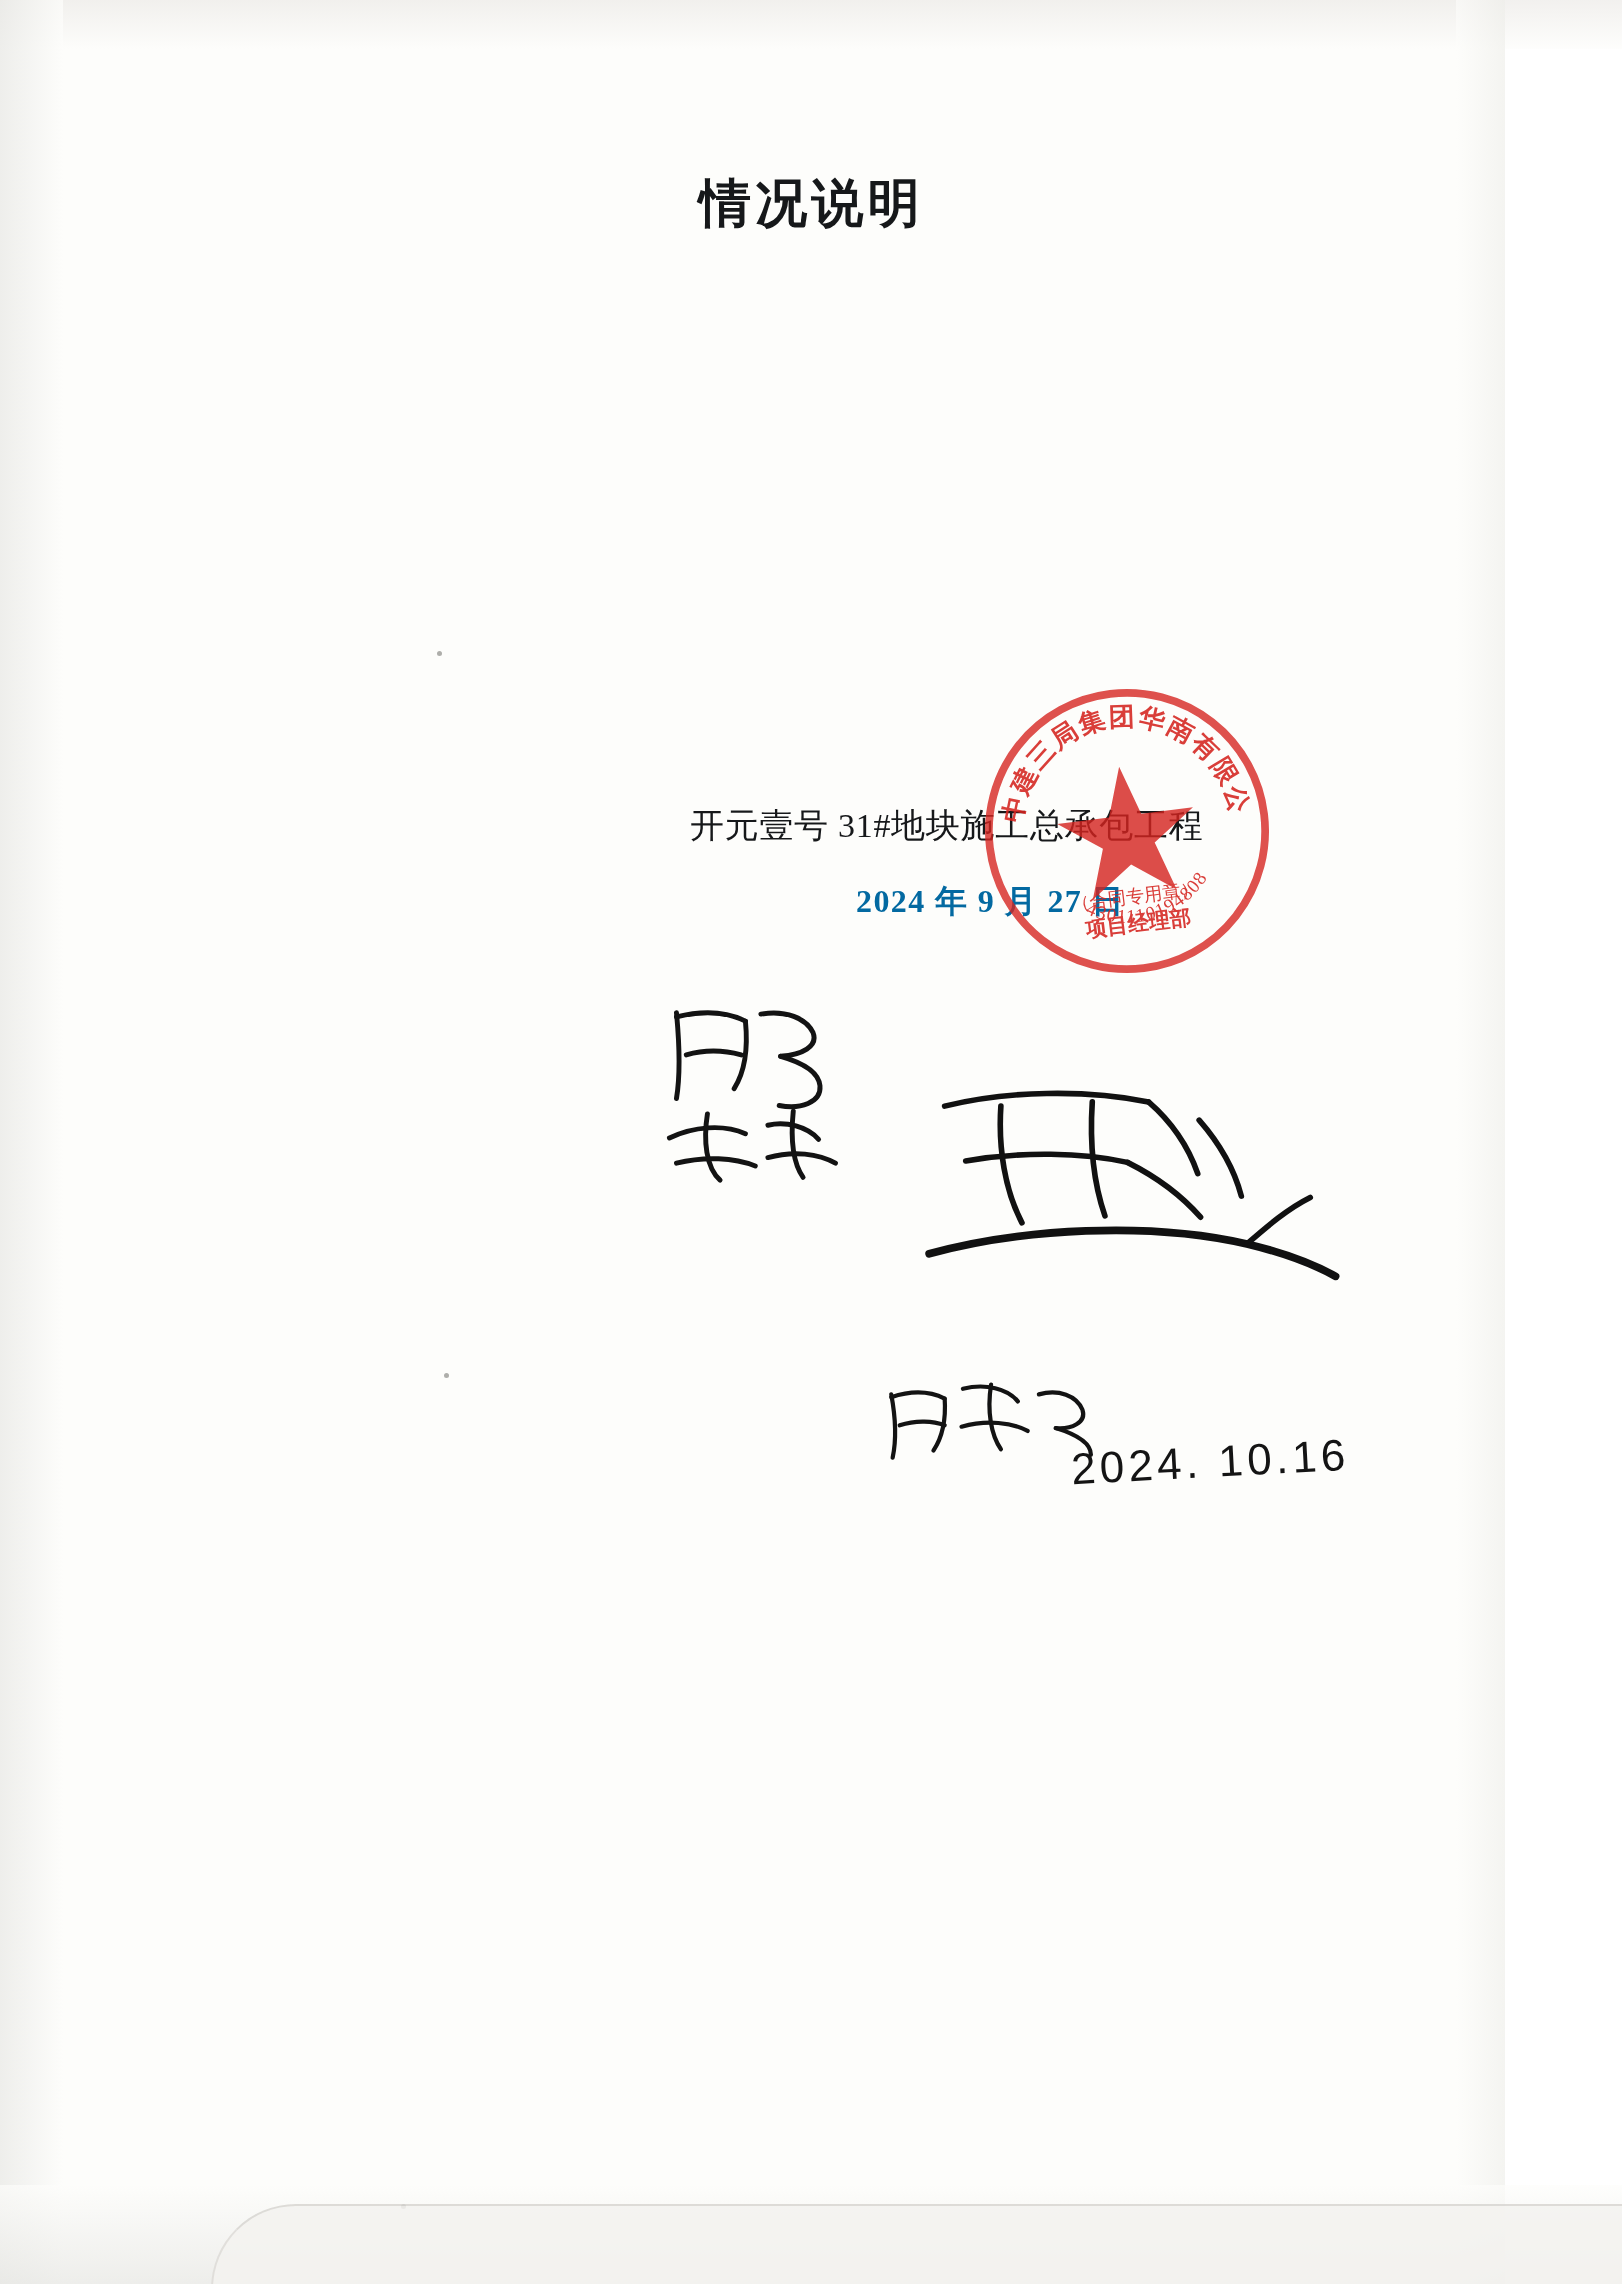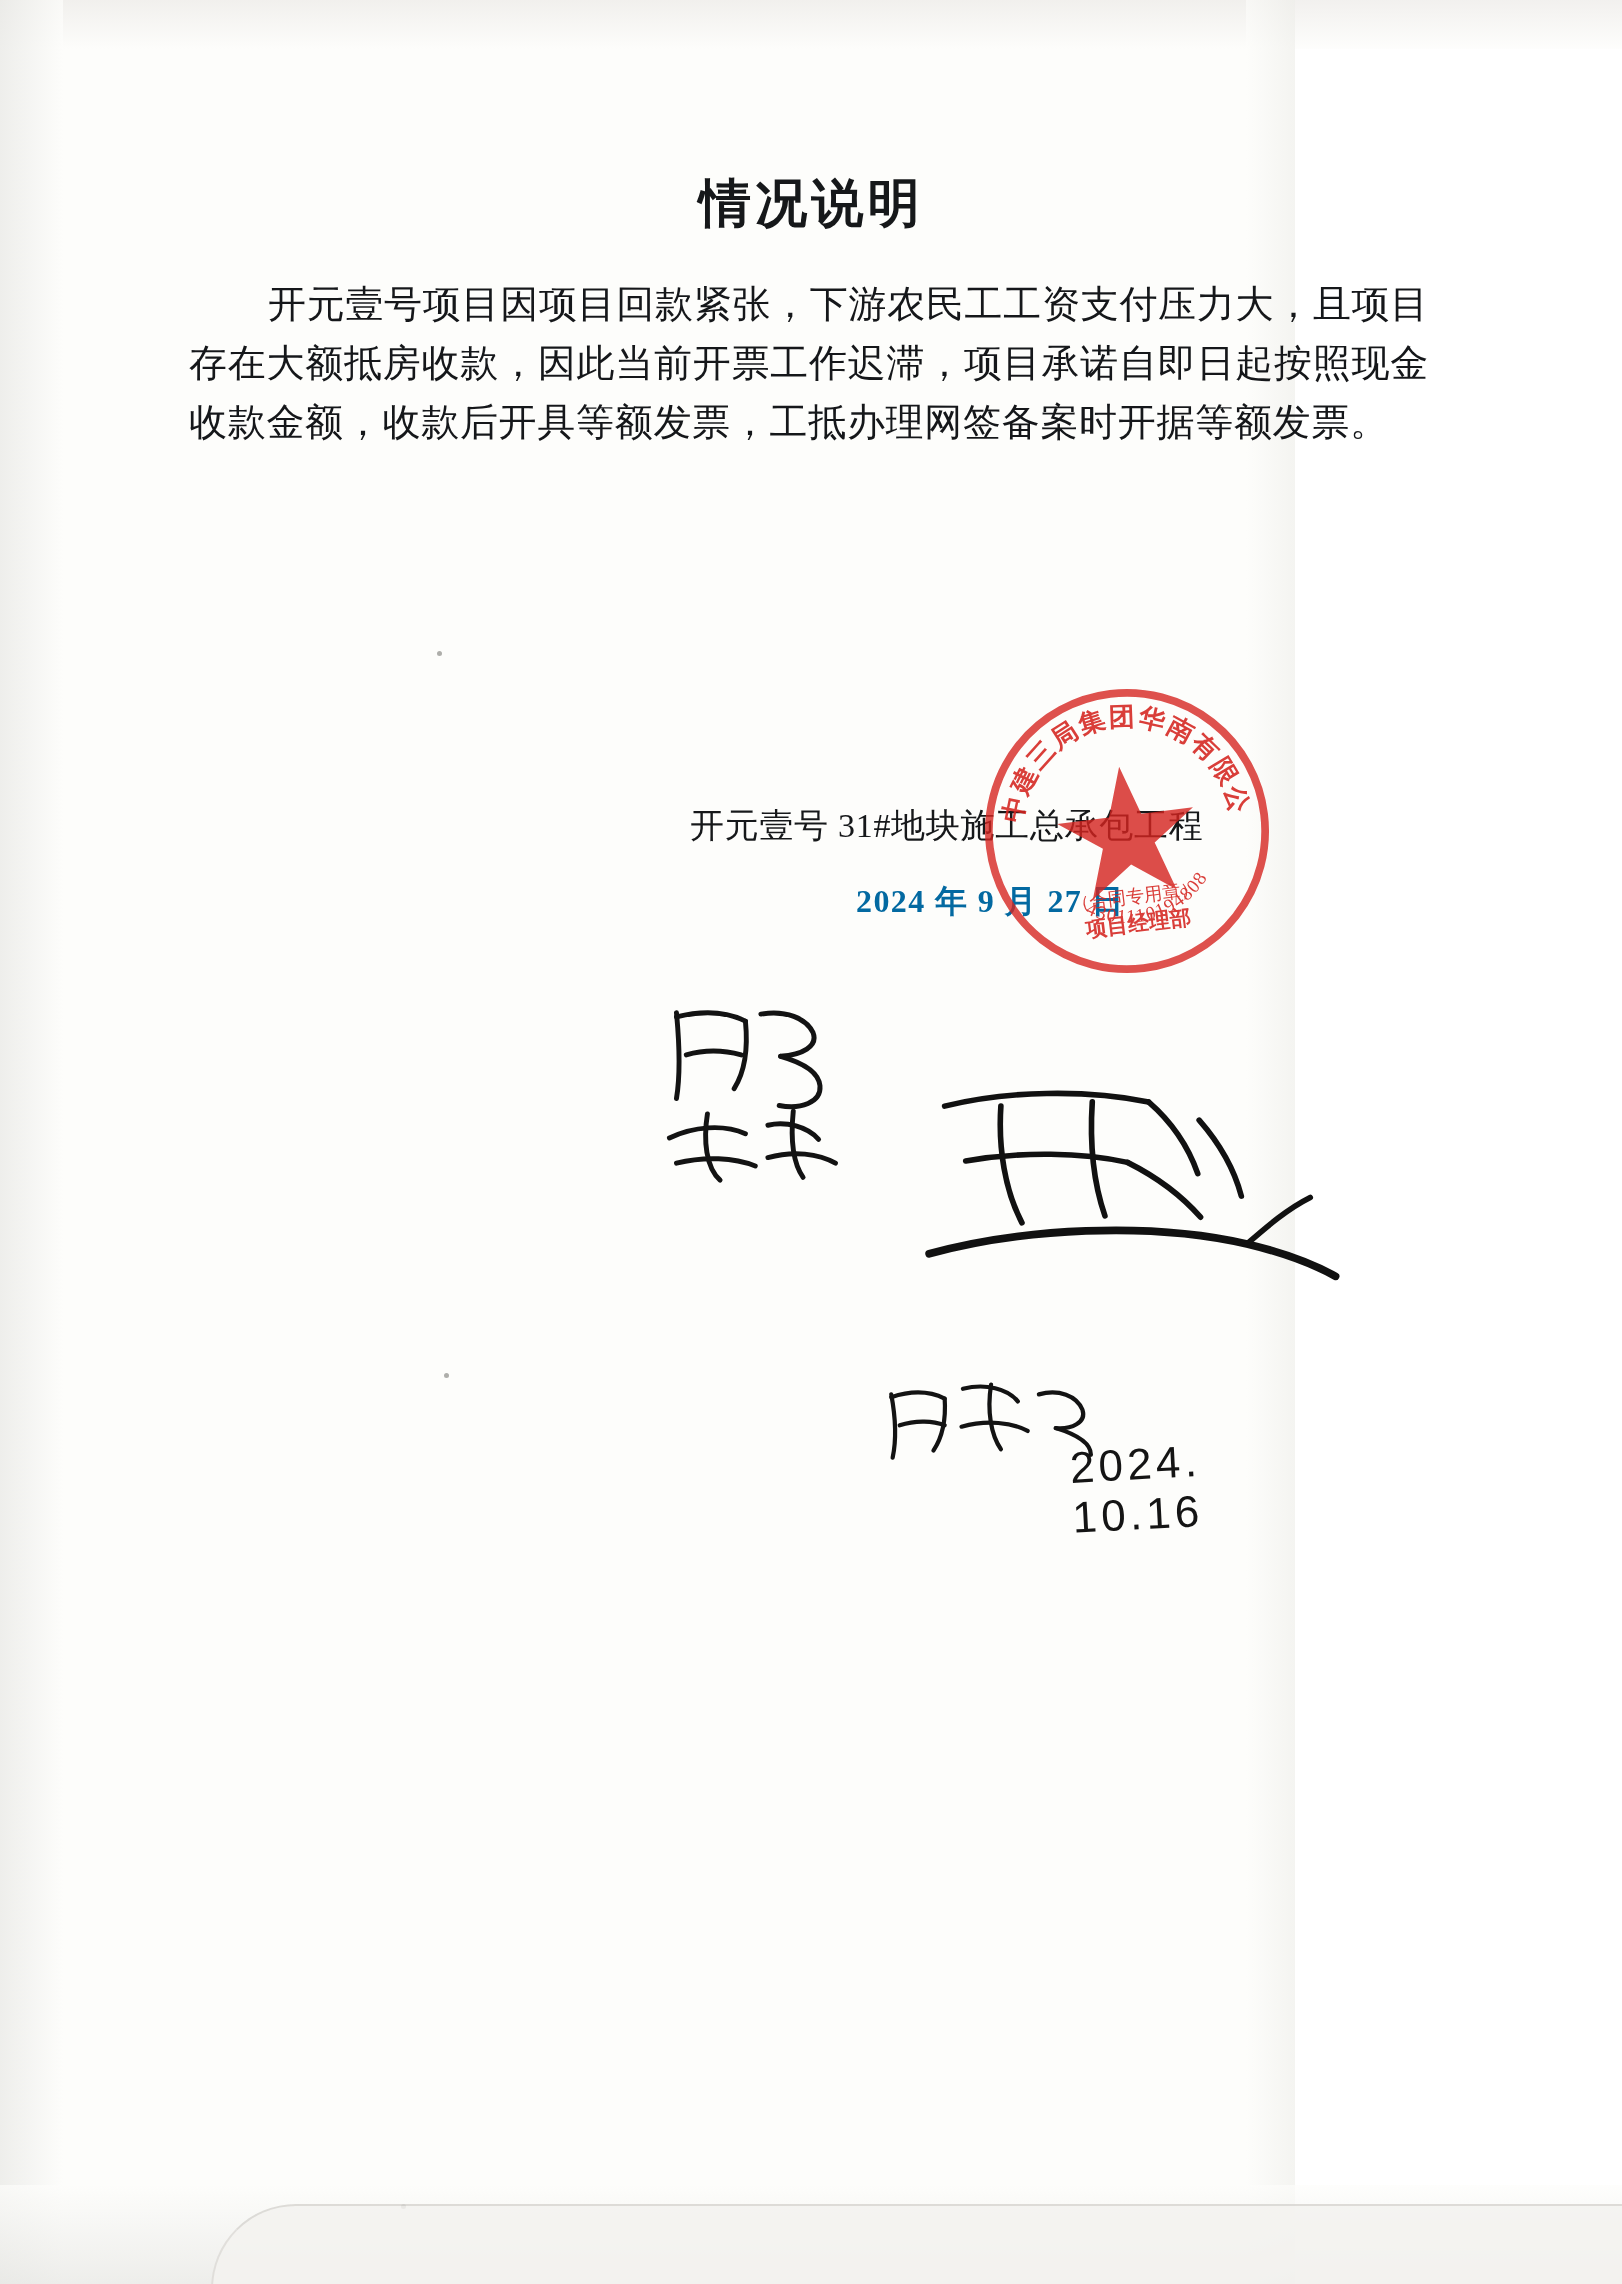--- a/index.html
+++ b/index.html
@@ -12,21 +12,21 @@
     height: 2284px;
     position: relative;
     font-family: "Liberation Serif", "DejaVu Serif", serif;
     overflow: hidden;
   }
 
   
   .page {
     position: absolute;
     left: 0; top: 0;
-    width: 1295px;
+    width: 1505px;
     height: 2284px;
     background: #fdfdfb;
   }
   
   .scan-shade-left {
     position: absolute;
     left: 0; top: 0;
     width: 63px; height: 2284px;
     background: linear-gradient(to right, #e9e9e6 0%, #fdfdfb 100%);
     opacity: .75;
@@ -167,21 +167,20 @@
 
 <div class="page">
 
   <div class="scan-shade-top"></div>
   <div class="scan-shade-left"></div>
   <div class="scan-shade-right"></div>
   <div class="scan-shade-bottom"></div>
 
   <div class="doc-title">情况说明</div>
 
-  <div class="doc-body">开元壹号项目因项目回款紧张，下游农民工工资支付压力大，且项目存在大额抵房收款，因此当前开票工作迟滞，项目承诺自即日起按照现金收款金额，收款后开具等额发票，工抵办理网签备案时开据等额发票。</div>
 
   <div class="signature-block">
     <div class="sign-org">开元壹号  31#地块施工总承包工程</div>
     <div class="sign-date">2024 年 9 月 27 日</div>
   </div>
 
   <div class="seal">
     <svg width="296" height="296" viewBox="0 0 420 420" xmlns="http://www.w3.org/2000/svg">
       <defs>
         <path id="sealTopArc" d="M 60,210 A 150,150 0 0 1 360,210"></path>

